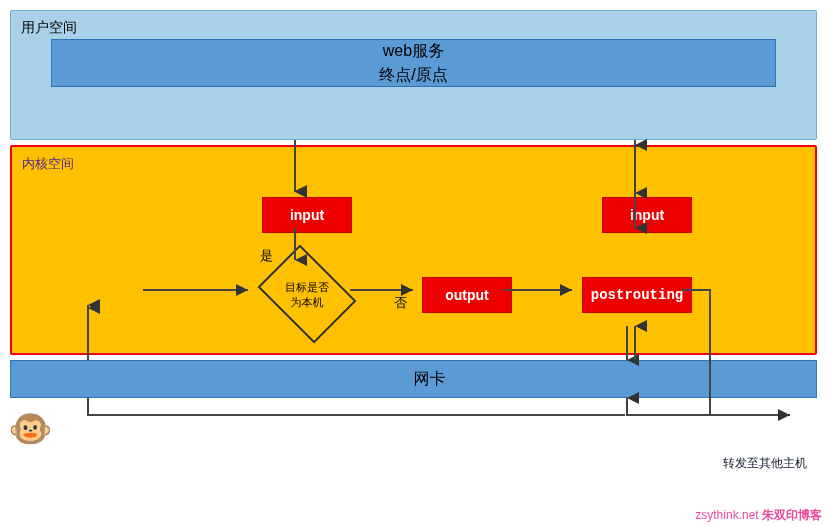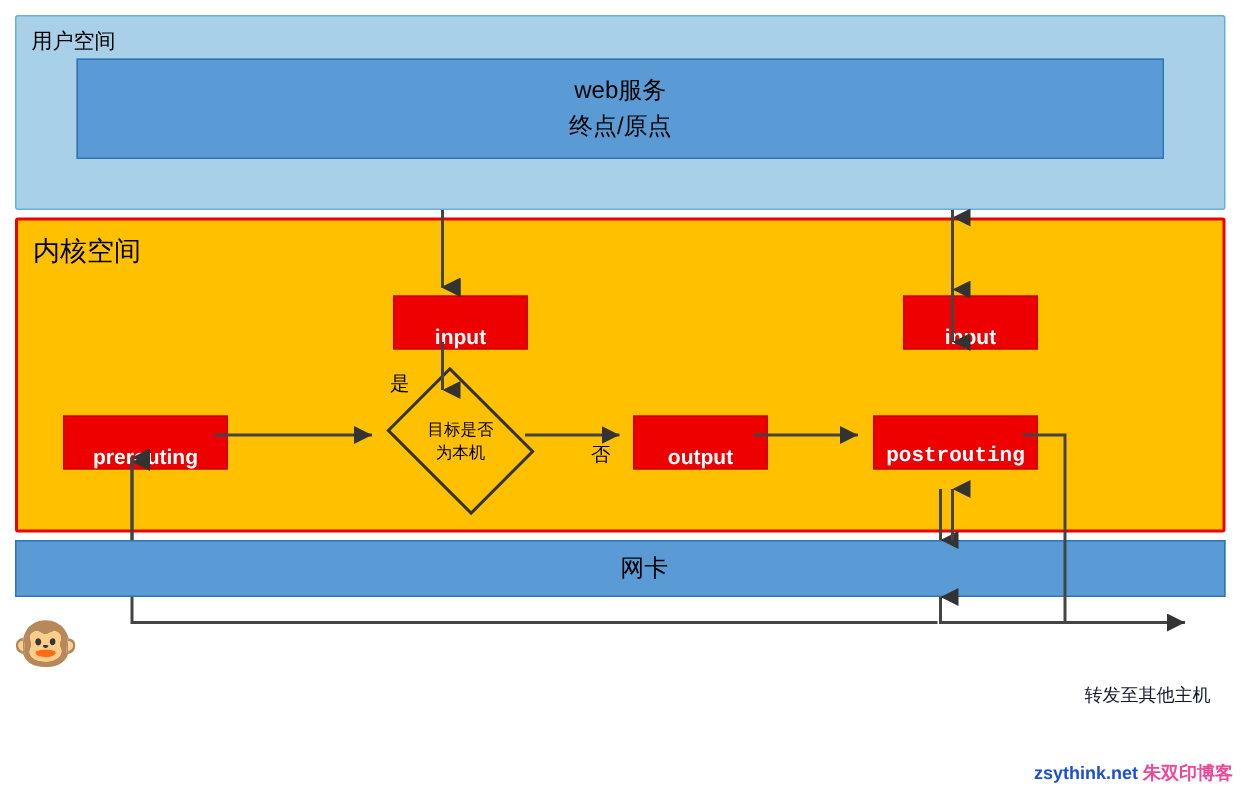--- a/index.html
+++ b/index.html
@@ -38,21 +38,21 @@
       font-size: 14px;
       color: #000;
       font-weight: normal;
     }
 
     .web-service-box {
       position: absolute;
       top: 28px;
       left: 40px;
       right: 40px;
-      height: 67px;
+      height: 48px;
       background: #5b9bd5;
       border: 1px solid #2e75b6;
       display: flex;
       flex-direction: column;
       align-items: center;
       justify-content: center;
     }
 
     .web-service-text {
       font-size: 16px;
@@ -70,22 +70,22 @@
       height: 210px;
       background: #ffc000;
       border: 2px solid #e00;
       border-radius: 2px;
     }
 
     .kernel-space-label {
       position: absolute;
       top: 8px;
       left: 10px;
-      font-size: 18px;
-      color: #000000;
+      font-size: 13px;
+      color: #4c1d95;
     }
 
     
     .network-card {
       position: absolute;
       top: 360px;
       left: 10px;
       right: 10px;
       height: 38px;
       background: #5b9bd5;
@@ -102,21 +102,21 @@
     }
 
     
     .red-box {
       position: absolute;
       background: #e00;
       color: #fff;
       font-size: 14px;
       font-weight: bold;
       display: flex;
-      align-items: flex-end;
+      align-items: center;
       justify-content: center;
       border: 1px solid #c00;
     }
 
     .input-box {
       width: 90px;
       height: 36px;
       top: 50px;
       left: 250px;
     }
@@ -214,22 +214,22 @@
 
     
     .watermark {
       position: absolute;
       bottom: 2px;
       right: 5px;
       font-size: 12px;
     }
 
     .watermark-red {
-      color: #1d4ed8;
-      font-weight: bold;
+      color: #ec4899;
+      font-weight: normal;
       margin-top: 11px;
     }
 
     .watermark-black {
       color: #ec4899;
       font-weight: bold;
     }
 
     
     .yes-label {
@@ -263,23 +263,20 @@
     <span class="kernel-space-label">内核空间</span>
 
     <div class="red-box input-box">
       <span>input</span>
     </div>
 
     <div class="red-box output-box">
       <span>input</span>
     </div>
 
-    <div class="red-box prerouting-box">
-      <span>prerouting</span>
-    </div>
 
     <div class="red-box forward-box">
       <span>output</span>
     </div>
 
     <div class="red-box postrouting-box">
       <span>postrouting</span>
     </div>
 
     <div class="diamond-container">

